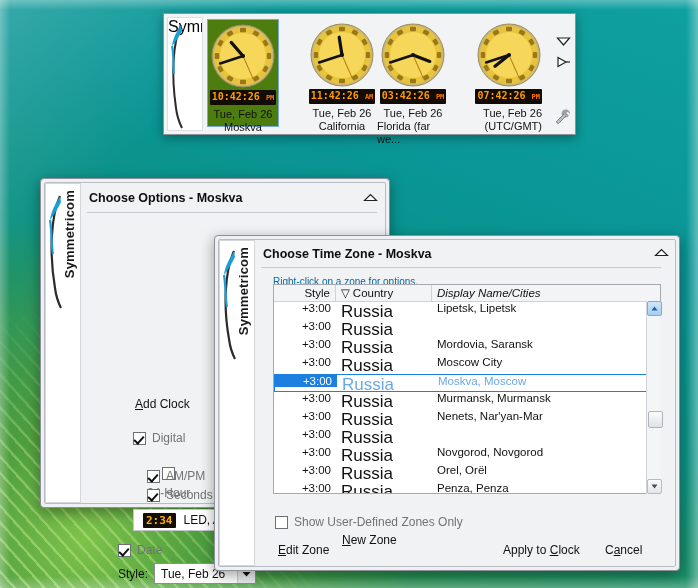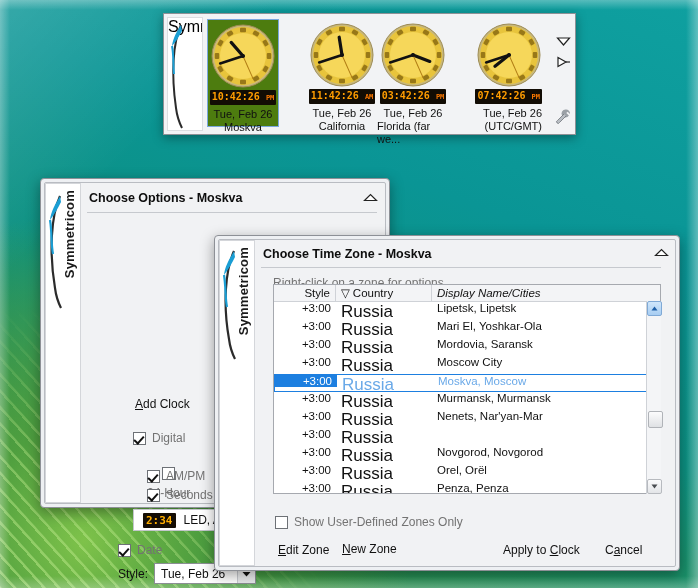--- a/index.html
+++ b/index.html
@@ -98,21 +98,21 @@
     position:absolute;background:#fff;border:1px solid #8b8e94;box-sizing:border-box;
     display:flex;align-items:center;cursor:pointer;
   }
   .combo .cval{flex:1;font-size:12px;color:#111;padding-left:6px;white-space:nowrap;overflow:hidden;}
   .combo .carrow{
     width:17px;align-self:stretch;display:flex;align-items:center;justify-content:center;
     background:linear-gradient(#fdfdfd,#e6e8ea);border-left:1px solid #c9ccd1;
   }
 
   
-  .hint{position:absolute;font-size:12px;color:#737373;}
+  .hint{position:absolute;font-size:10px;color:#0369a1;}
   .grid{position:absolute;background:#fff;border:1px solid #a6a9af;box-sizing:border-box;overflow:hidden;}
   .ghead{display:flex;height:17px;background:#f3f4f6;border-bottom:1px solid #cfd2d7;box-sizing:border-box;}
   .ghead div{
     font-size:11.5px;color:#111;display:flex;align-items:center;box-sizing:border-box;
     border-right:1px solid #cfd2d7;padding:0 5px;
   }
   .ghead .h-off{width:62px;justify-content:flex-end;}
   .ghead .h-cty{width:96px;}
   .ghead .h-dn{flex:1;border-right:none;font-style:italic;}
   .grow{display:flex;height:18px;align-items:flex-start;box-sizing:border-box;cursor:pointer;}
@@ -399,21 +399,20 @@
     </div>
     <div id="rows-host">
         <div class="grow">
           <div class="c-off">+3:00</div>
           <div class="c-cty">Russia</div>
           <div class="c-dn">Lipetsk, Lipetsk</div>
         </div>
         <div class="grow">
           <div class="c-off">+3:00</div>
           <div class="c-cty">Russia</div>
-          <div class="c-dn">Mari El, Yoshkar-Ola</div>
         </div>
         <div class="grow">
           <div class="c-off">+3:00</div>
           <div class="c-cty">Russia</div>
           <div class="c-dn">Mordovia, Saransk</div>
         </div>
         <div class="grow">
           <div class="c-off">+3:00</div>
           <div class="c-cty">Russia</div>
           <div class="c-dn">Moscow City</div>
@@ -468,16 +467,16 @@
         </svg>
     </div>
   </div>
 
   <div class="cbrow" style="left:60px;top:279px;">
     <span class="cb"></span>
     <span class="cblabel">Show User-Defined Zones Only</span>
   </div>
 
   <div class="lnk" style="left:63px;top:307px;"><u>E</u>dit Zone</div>
-  <div class="lnk" style="left:127px;top:306px;"><u>N</u>ew Zone</div>
+  <div class="lnk" style="left:127px;top:297px;"><u>N</u>ew Zone</div>
   <div class="lnk" style="left:288px;top:307px;">Apply to <u>C</u>lock</div>
   <div class="lnk" style="left:390px;top:307px;">C<u>a</u>ncel</div>
 </div>
 
 </body></html>

